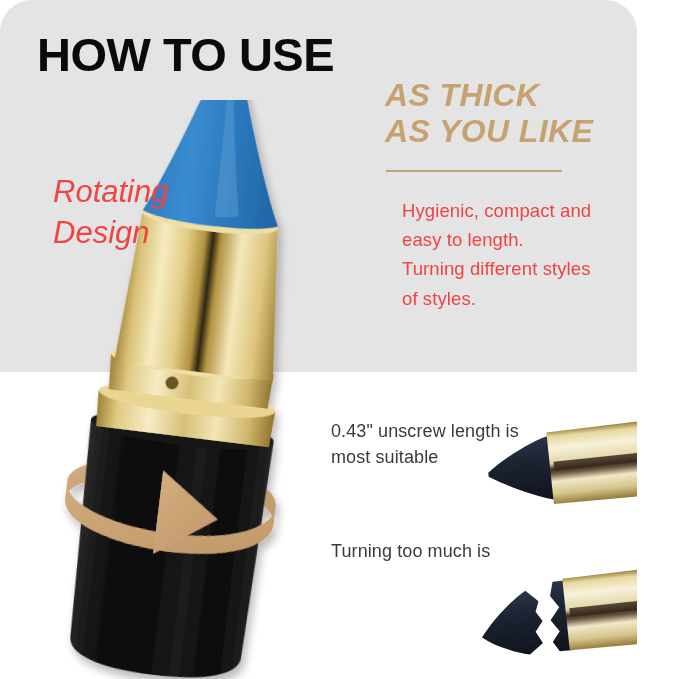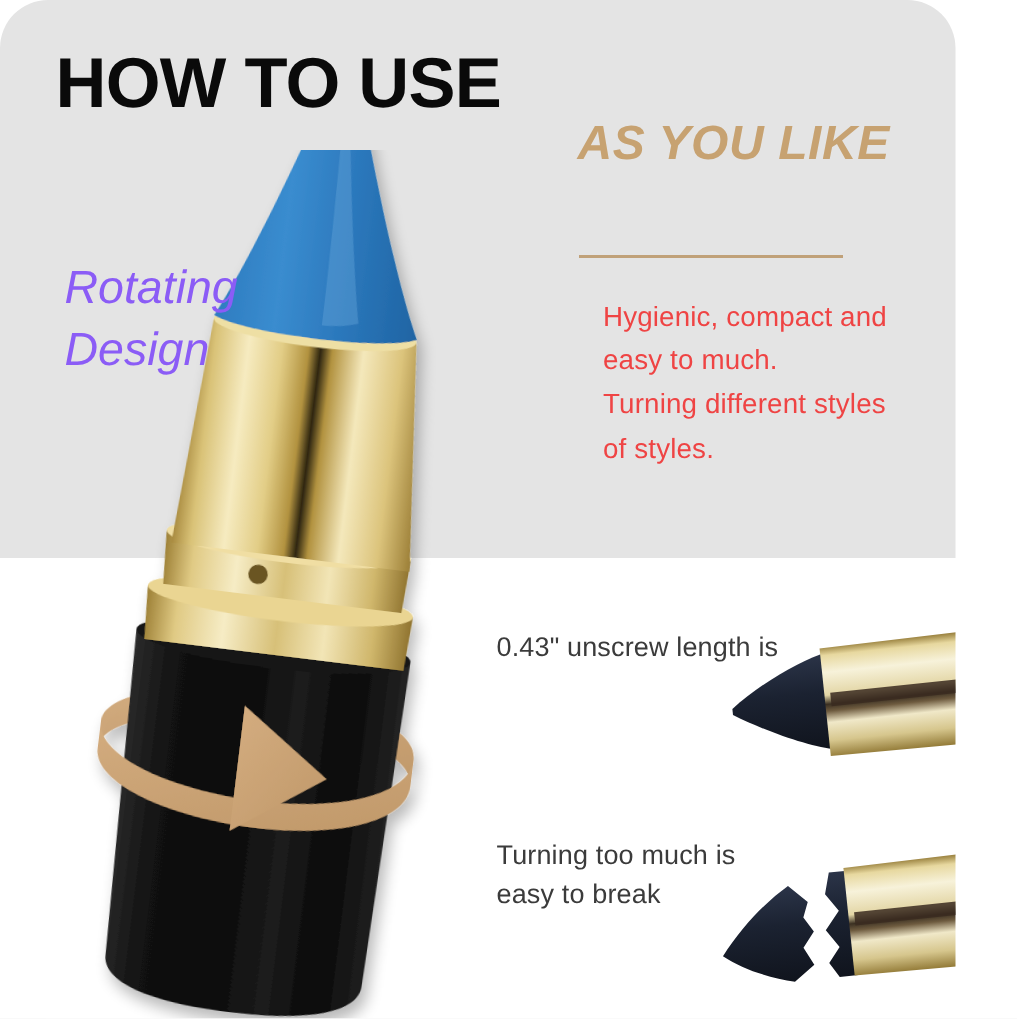--- a/index.html
+++ b/index.html
@@ -81,40 +81,40 @@
     width: 270px;
     font-size: 18.5px;
     color: #ef4444;
     line-height: 1.58;
     letter-spacing: 0.1px;
   }
   .body-copy span { display: block; white-space: nowrap; }
 
   .rotating-label {
     position: absolute;
-    left: 43px;
+    left: 53px;
     top: 172px;
     font-size: 31px;
     font-style: italic;
     font-weight: 400;
-    color: #8b5cf6;
+    color: #ef4444;
     line-height: 1.32;
   }
   .rotating-label span { display: block; }
 
   .note {
     position: absolute;
     font-size: 18px;
     color: #3b3b3b;
     line-height: 1.45;
     letter-spacing: 0.1px;
   }
   .note span { display: block; white-space: nowrap; }
   .note-a { left: 331px; top: 418px; }
-  .note-b { left: 331px; top: 538px; margin-top: 19px; }
+  .note-b { left: 331px; top: 538px; }
 
   
   .art {
     position: absolute;
     pointer-events: none;
   }
   .art.main    { left: 20px;  top: 100px; width: 320px; height: 580px; }
   .art.prod-a  { left: 480px; top: 400px; width: 220px; height: 130px; }
   .art.prod-b  { left: 480px; top: 548px; width: 220px; height: 131px; }
 </style>
@@ -273,34 +273,35 @@
   </svg>
 
   <div class="title-main">HOW TO USE</div>
 
   <div class="rotating-label">
     <span>Rotating</span>
     <span>Design</span>
   </div>
 
   <div class="subtitle-gold">
+    <span>AS THICK</span>
     <span>AS YOU LIKE</span>
   </div>
 
   <div class="gold-rule"></div>
 
   <div class="body-copy">
     <span>Hygienic, compact and</span>
-    <span>easy to much.</span>
+    <span>easy to length.</span>
     <span>Turning different styles</span>
     <span>of styles.</span>
   </div>
 
   <div class="note note-a">
     <span>0.43" unscrew length is</span>
+    <span>most suitable</span>
   </div>
 
   <div class="note note-b">
     <span>Turning too much is</span>
-    <span>easy to break</span>
   </div>
 
 </div>
 
 </body></html>

